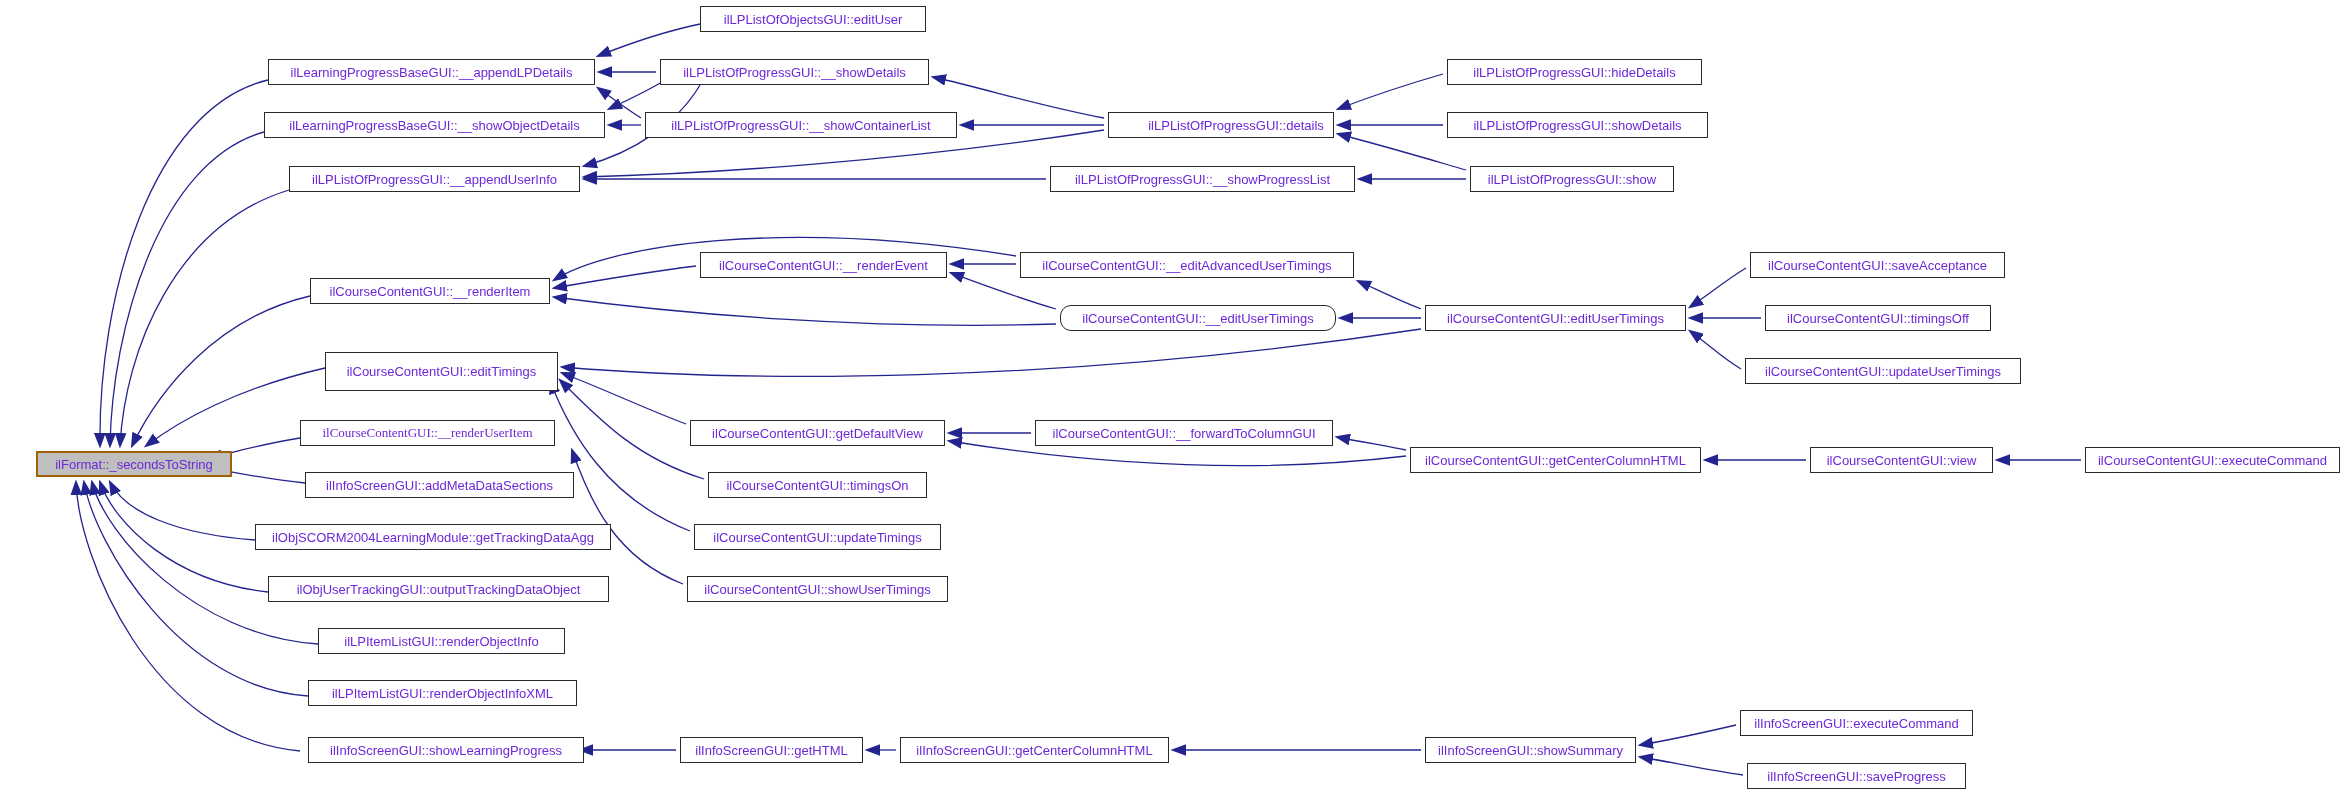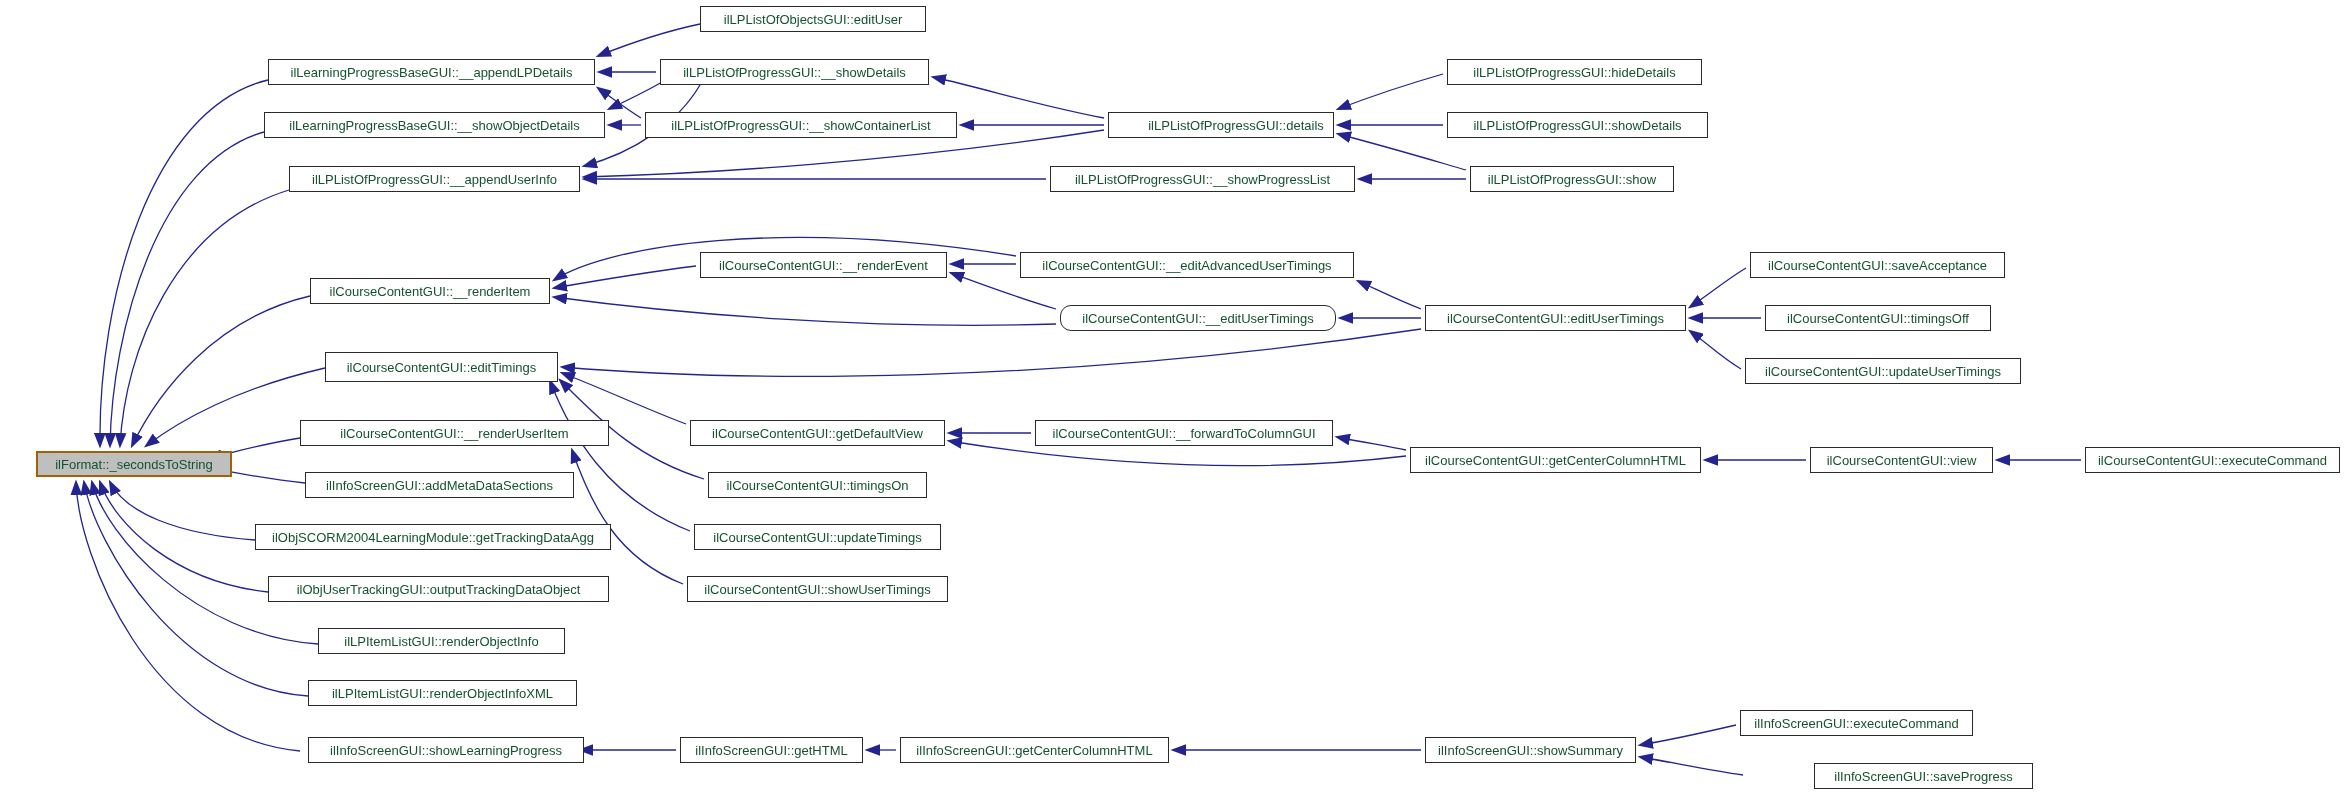--- a/index.html
+++ b/index.html
@@ -1,20 +1,20 @@
 <!DOCTYPE html>
 <html><head>
 <meta charset="utf-8">
 <style>
   html,body{margin:0;padding:0;background:#ffffff;}
   #stage{position:relative;width:2349px;height:804px;background:#ffffff;overflow:hidden;
          font-family:"Liberation Sans",sans-serif;}
   #edge-layer{position:absolute;left:0;top:0;width:2349px;height:804px;}
   .node{position:absolute;box-sizing:border-box;display:flex;align-items:center;justify-content:center;
-        background:#ffffff;border:1px solid #2a2a2a;color:#14532d;
+        background:#ffffff;border:1px solid #2a2a2a;color:#6d28d9;
         font-size:13px;white-space:nowrap;padding:0 3px;cursor:pointer;}
   .node.hl{background:#bfbfbf;border:2px solid #a16207;cursor:default;margin-left:28px;}
   .edge{fill:none;stroke:#24248f;stroke-width:1.3px;}
 </style>
 </head>
 <body>
 
 <div id="stage">
     <svg id="edge-layer" width="2349" height="804" viewBox="0 0 2349 804">
       <defs>
@@ -87,34 +87,34 @@
     <div class="node" style="left: 1447px; top: 112px; width: 261px; height: 26px;">ilLPListOfProgressGUI::showDetails</div>
     <div class="node" style="left: 1470px; top: 166px; width: 204px; height: 26px;">ilLPListOfProgressGUI::show</div>
     <div class="node" style="left: 310px; top: 278px; width: 240px; height: 26px;">ilCourseContentGUI::__renderItem</div>
     <div class="node" style="left: 700px; top: 252px; width: 247px; height: 26px;">ilCourseContentGUI::__renderEvent</div>
     <div class="node" style="left: 1020px; top: 252px; width: 334px; height: 26px;">ilCourseContentGUI::__editAdvancedUserTimings</div>
     <div class="node" style="left: 1060px; top: 305px; width: 276px; height: 26px; border-radius: 11px;">ilCourseContentGUI::__editUserTimings</div>
     <div class="node" style="left: 1425px; top: 305px; width: 261px; height: 26px;">ilCourseContentGUI::editUserTimings</div>
     <div class="node" style="left: 1750px; top: 252px; width: 255px; height: 26px;">ilCourseContentGUI::saveAcceptance</div>
     <div class="node" style="left: 1765px; top: 305px; width: 226px; height: 26px;">ilCourseContentGUI::timingsOff</div>
     <div class="node" style="left: 1745px; top: 358px; width: 276px; height: 26px;">ilCourseContentGUI::updateUserTimings</div>
-    <div class="node" style="left: 325px; top: 352px; width: 233px; height: 30px;">ilCourseContentGUI::editTimings</div>
-    <div class="node" style="left: 300px; top: 420px; width: 309px; height: 26px;">ilCourseContentGUI::__renderUserItem</div>
+    <div class="node" style="left: 325px; top: 352px; width: 233px; height: 39px;">ilCourseContentGUI::editTimings</div>
+    <div class="node" style="left: 300px; top: 420px; width: 255px; height: 26px; font-family: Liberation Serif, serif;">ilCourseContentGUI::__renderUserItem</div>
     <div class="node" style="left: 305px; top: 472px; width: 269px; height: 26px;">ilInfoScreenGUI::addMetaDataSections</div>
     <div class="node" style="left: 690px; top: 420px; width: 255px; height: 26px;">ilCourseContentGUI::getDefaultView</div>
     <div class="node" style="left: 708px; top: 472px; width: 219px; height: 26px;">ilCourseContentGUI::timingsOn</div>
     <div class="node" style="left: 694px; top: 524px; width: 247px; height: 26px;">ilCourseContentGUI::updateTimings</div>
     <div class="node" style="left: 687px; top: 576px; width: 261px; height: 26px;">ilCourseContentGUI::showUserTimings</div>
     <div class="node" style="left: 1035px; top: 420px; width: 298px; height: 26px;">ilCourseContentGUI::__forwardToColumnGUI</div>
     <div class="node" style="left: 1410px; top: 447px; width: 291px; height: 26px;">ilCourseContentGUI::getCenterColumnHTML</div>
     <div class="node" style="left: 1810px; top: 447px; width: 183px; height: 26px;">ilCourseContentGUI::view</div>
     <div class="node" style="left: 2085px; top: 447px; width: 255px; height: 26px;">ilCourseContentGUI::executeCommand</div>
     <div class="node" style="left: 255px; top: 524px; width: 356px; height: 26px;">ilObjSCORM2004LearningModule::getTrackingDataAgg</div>
     <div class="node" style="left: 268px; top: 576px; width: 341px; height: 26px;">ilObjUserTrackingGUI::outputTrackingDataObject</div>
     <div class="node" style="left: 318px; top: 628px; width: 247px; height: 26px;">ilLPItemListGUI::renderObjectInfo</div>
     <div class="node" style="left: 308px; top: 680px; width: 269px; height: 26px;">ilLPItemListGUI::renderObjectInfoXML</div>
     <div class="node" style="left: 308px; top: 737px; width: 276px; height: 26px;">ilInfoScreenGUI::showLearningProgress</div>
     <div class="node" style="left: 680px; top: 737px; width: 183px; height: 26px;">ilInfoScreenGUI::getHTML</div>
     <div class="node" style="left: 900px; top: 737px; width: 269px; height: 26px;">ilInfoScreenGUI::getCenterColumnHTML</div>
     <div class="node" style="left: 1425px; top: 737px; width: 211px; height: 26px;">ilInfoScreenGUI::showSummary</div>
     <div class="node" style="left: 1740px; top: 710px; width: 233px; height: 26px;">ilInfoScreenGUI::executeCommand</div>
-    <div class="node" style="left: 1814px; top: 763px; width: 219px; height: 26px;">ilInfoScreenGUI::saveProgress</div>
+    <div class="node" style="left: 1747px; top: 763px; width: 219px; height: 26px;">ilInfoScreenGUI::saveProgress</div>
   </div>
 
 </body></html>

